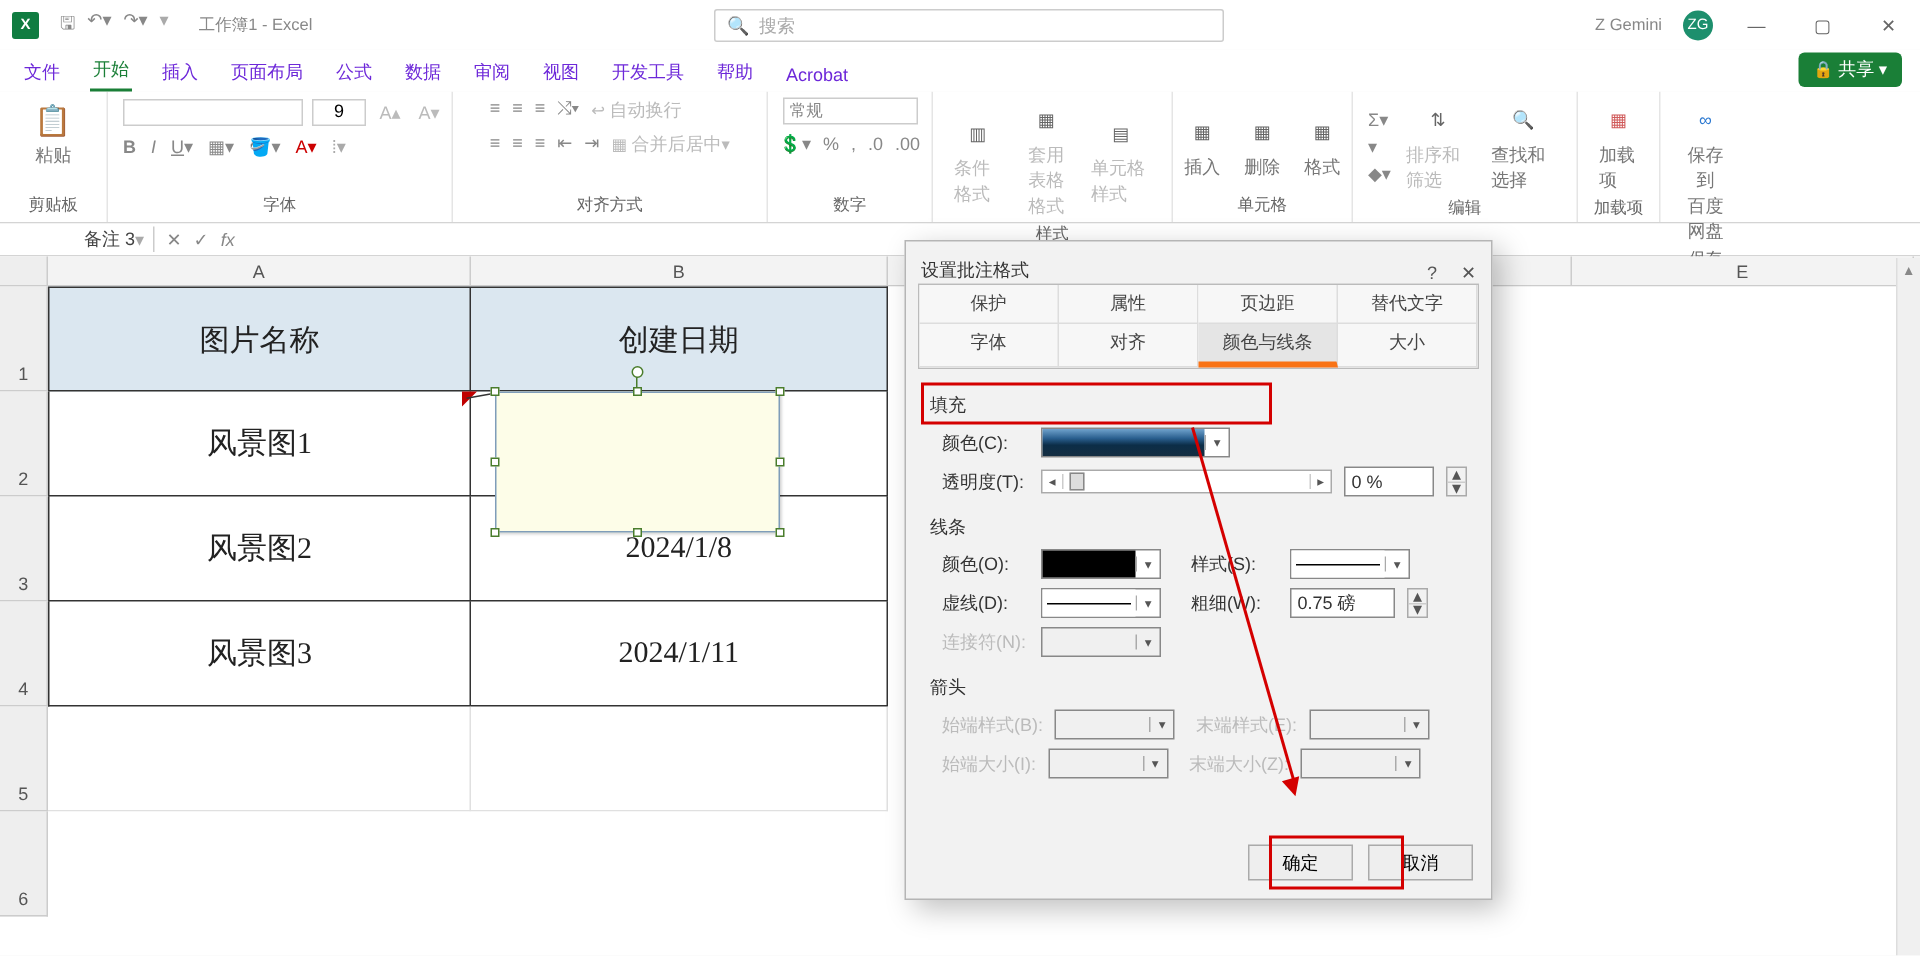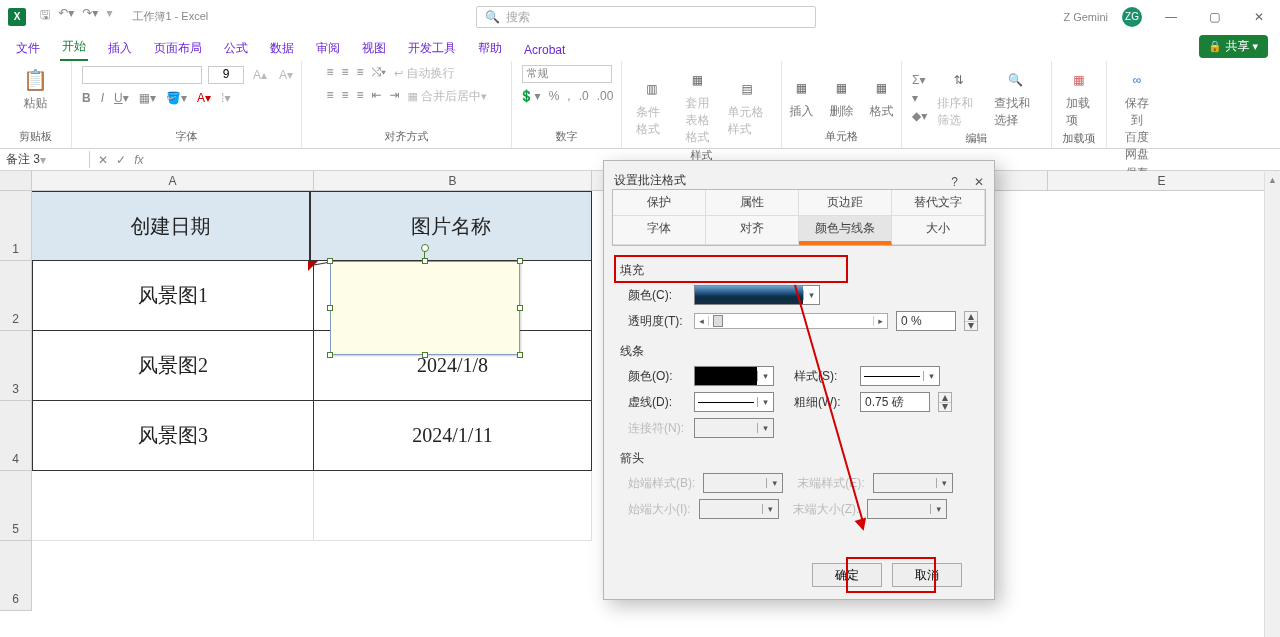--- a/index.html
+++ b/index.html
@@ -31,21 +31,21 @@
 .rgroup .label { font-size:11px; color:#666; padding-bottom:2px;}
 .ico { width:20px; height:20px; display:inline-flex; align-items:center; justify-content:center; color:#666; }
 .rbtn { display:flex; flex-direction:column; align-items:center; gap:2px; color:#777; font-size:11px; cursor:pointer; padding:2px 4px;}
 .rbtn .ico{width:26px;height:26px;}
 .small{font-size:11px;color:#888;}
 .disabled{color:#bbb!important;}
 .muted{color:#aaa;}
 
 
 .fbar { height:22px; background:#fff; border-bottom:1px solid #d4d4d4; display:flex; align-items:center;}
-.fbar .name { width:90px; border-right:1px solid #ccc; padding:0 6px; font-size:11px; display:flex; justify-content:flex-start; align-items:center;color:#444;}
+.fbar .name { width:103px; border-right:1px solid #ccc; padding:0 6px; font-size:11px; display:flex; justify-content:flex-end; align-items:center;color:#444;}
 .fbar .fx { padding:0 8px; display:flex; gap:8px; color:#888; align-items:center;}
 .fbar .fx span{cursor:pointer;}
 .fbar .formula { flex:1; padding:0 4px;}
 
 
 .sheet { position:relative; height:466px; background:#fff; }
 .colhdrs { position:absolute; top:0; left:0; right:0; height:20px; background:#f3f3f3; border-bottom:1px solid #ccc; display:flex;}
 .rowhdrbox{width:32px;border-right:1px solid #ccc;background:#eee;}
 .colhdr { border-right:1px solid #ccc; text-align:center; font-size:12px; color:#555; line-height:20px;}
 .colA{width:282px;} .colB{width:278px;} .colOther{width:228px;}
@@ -88,21 +88,21 @@
 .linesw{background:#fff;position:relative;}
 .linesw::after{content:"";position:absolute;left:3px;right:3px;top:50%;height:1px;background:#000;}
 .widepick{width:80px;}
 .numbox{width:60px;height:20px;border:1px solid #888;background:#fff;padding:0 4px;display:flex;align-items:center;justify-content:space-between;}
 .spin{display:flex;flex-direction:column;font-size:7px;line-height:7px;color:#555;border:1px solid #aaa;width:14px;height:20px;}
 .spin span{flex:1;display:flex;align-items:center;justify-content:center;cursor:pointer;border-bottom:1px solid #ccc;}
 .slider{flex:1;height:16px;border:1px solid #aaa;background:#fff;display:flex;align-items:center;position:relative;}
 .slider .lar{width:14px;text-align:center;font-size:9px;color:#555;border-right:1px solid #ccc;}
 .slider .rar{width:14px;text-align:center;font-size:9px;color:#555;border-left:1px solid #ccc;}
 .slider .thumb{position:absolute;left:18px;top:1px;width:10px;height:12px;background:#ddd;border:1px solid #888;}
-.dlgbtns{position:absolute;bottom:12px;right:32px;display:flex;gap:10px;}
+.dlgbtns{position:absolute;bottom:12px;right:12px;display:flex;gap:10px;}
 .dlgbtns button{width:70px;height:24px;background:#eee;border:1px solid #aaa;font-size:12px;cursor:pointer;}
 
 
 .redbox{position:absolute;border:2px solid #d40000;pointer-events:none;}
 .arrow-line{position:absolute;width:2px;background:#d40000;transform-origin:top;}
 .arrow-head{position:absolute;width:0;height:0;border-left:6px solid transparent;border-right:6px solid transparent;border-top:12px solid #d40000;}
 
 .vscroll{position:absolute;right:0;top:172px;bottom:0;width:16px;background:#f0f0f0;border-left:1px solid #ddd;}
 .vscroll .up,.vscroll .dn{height:16px;display:flex;align-items:center;justify-content:center;color:#888;font-size:9px;cursor:pointer;}
 </style>
@@ -303,22 +303,22 @@
     <div class="rowhdrbox"></div>
     <div class="colhdr colA">A</div>
     <div class="colhdr colB">B</div>
     <div class="colhdr colOther">C</div>
     <div class="colhdr colOther">D</div>
     <div class="colhdr colOther">E</div>
   </div>
   <div class="rows">
     <div class="row">
       <div class="rh">1</div>
+      <div class="cell colA2 thead" style="border-top:1px solid #333;border-left:1px solid #333">图片名称</div>
       <div class="cell colB2 thead" style="border-top:1px solid #333">创建日期</div>
-      <div class="cell colA2 thead" style="border-top:1px solid #333;border-left:1px solid #333">图片名称</div>
       <div class="after"></div>
     </div>
     <div class="row">
       <div class="rh">2</div>
       <div class="cell colA2" style="border-left:1px solid #333">风景图1</div>
       <div class="cell colB2"></div>
       <div class="after"></div>
     </div>
     <div class="row">
       <div class="rh">3</div>

